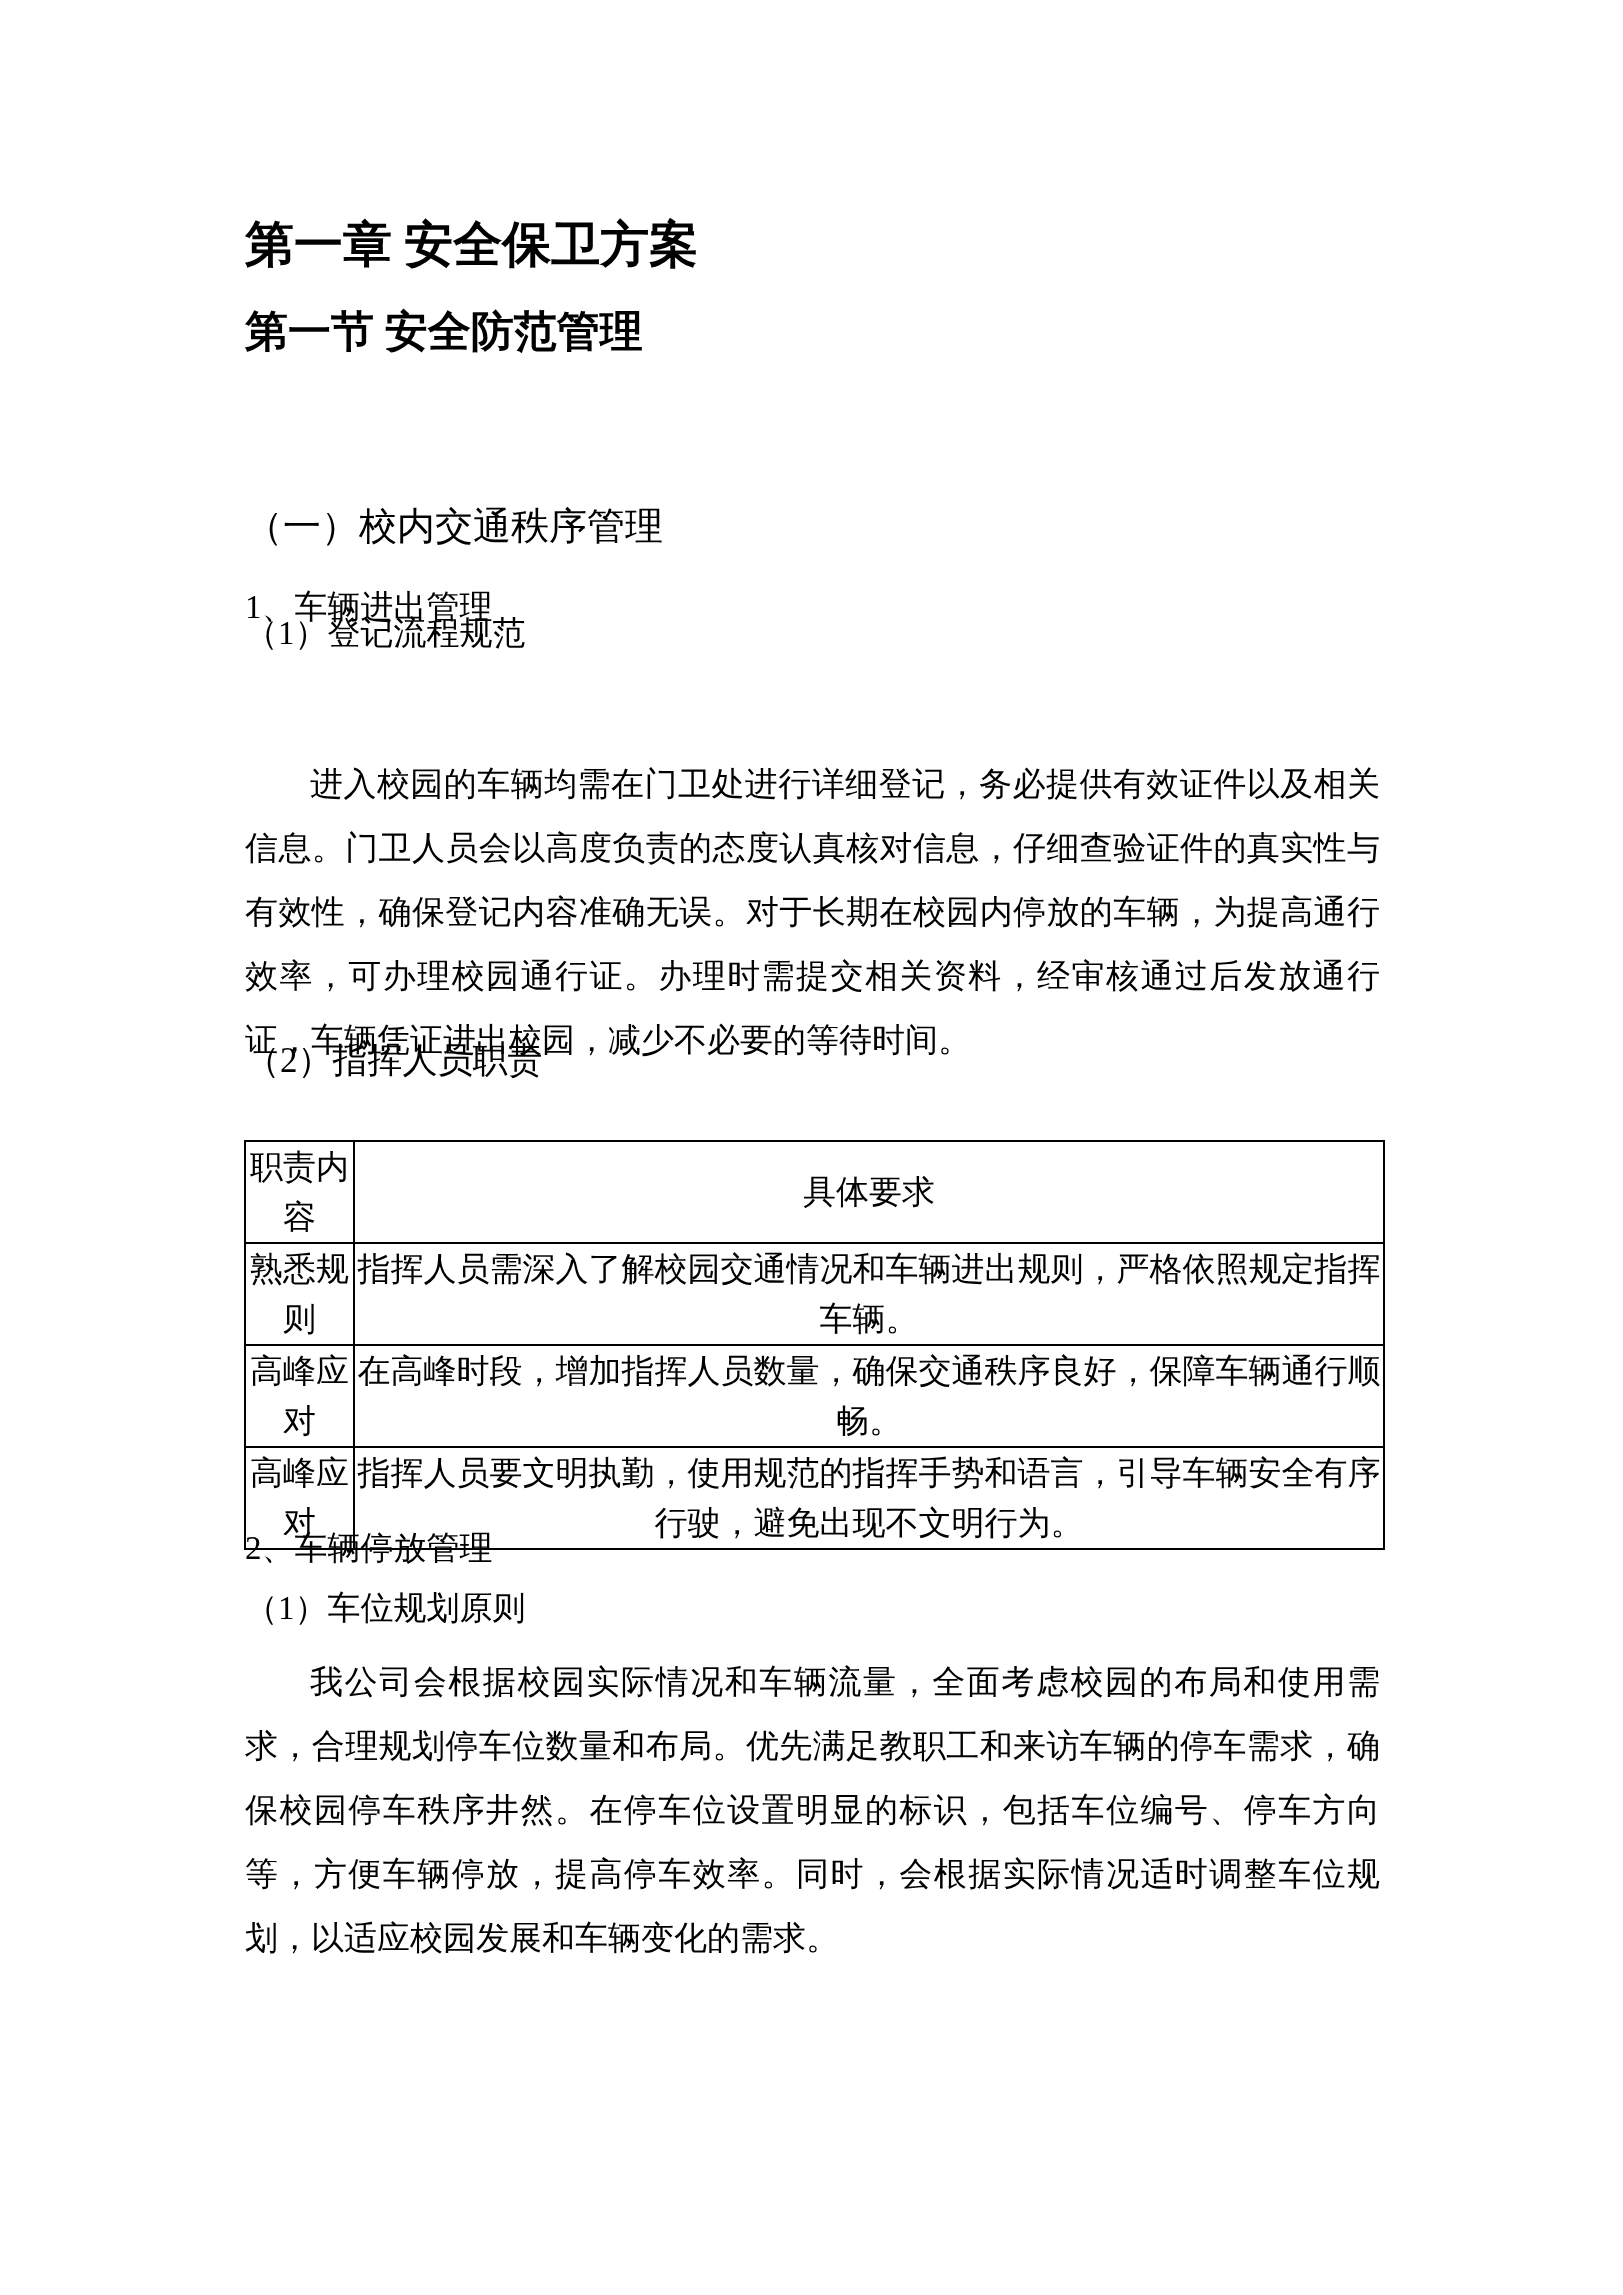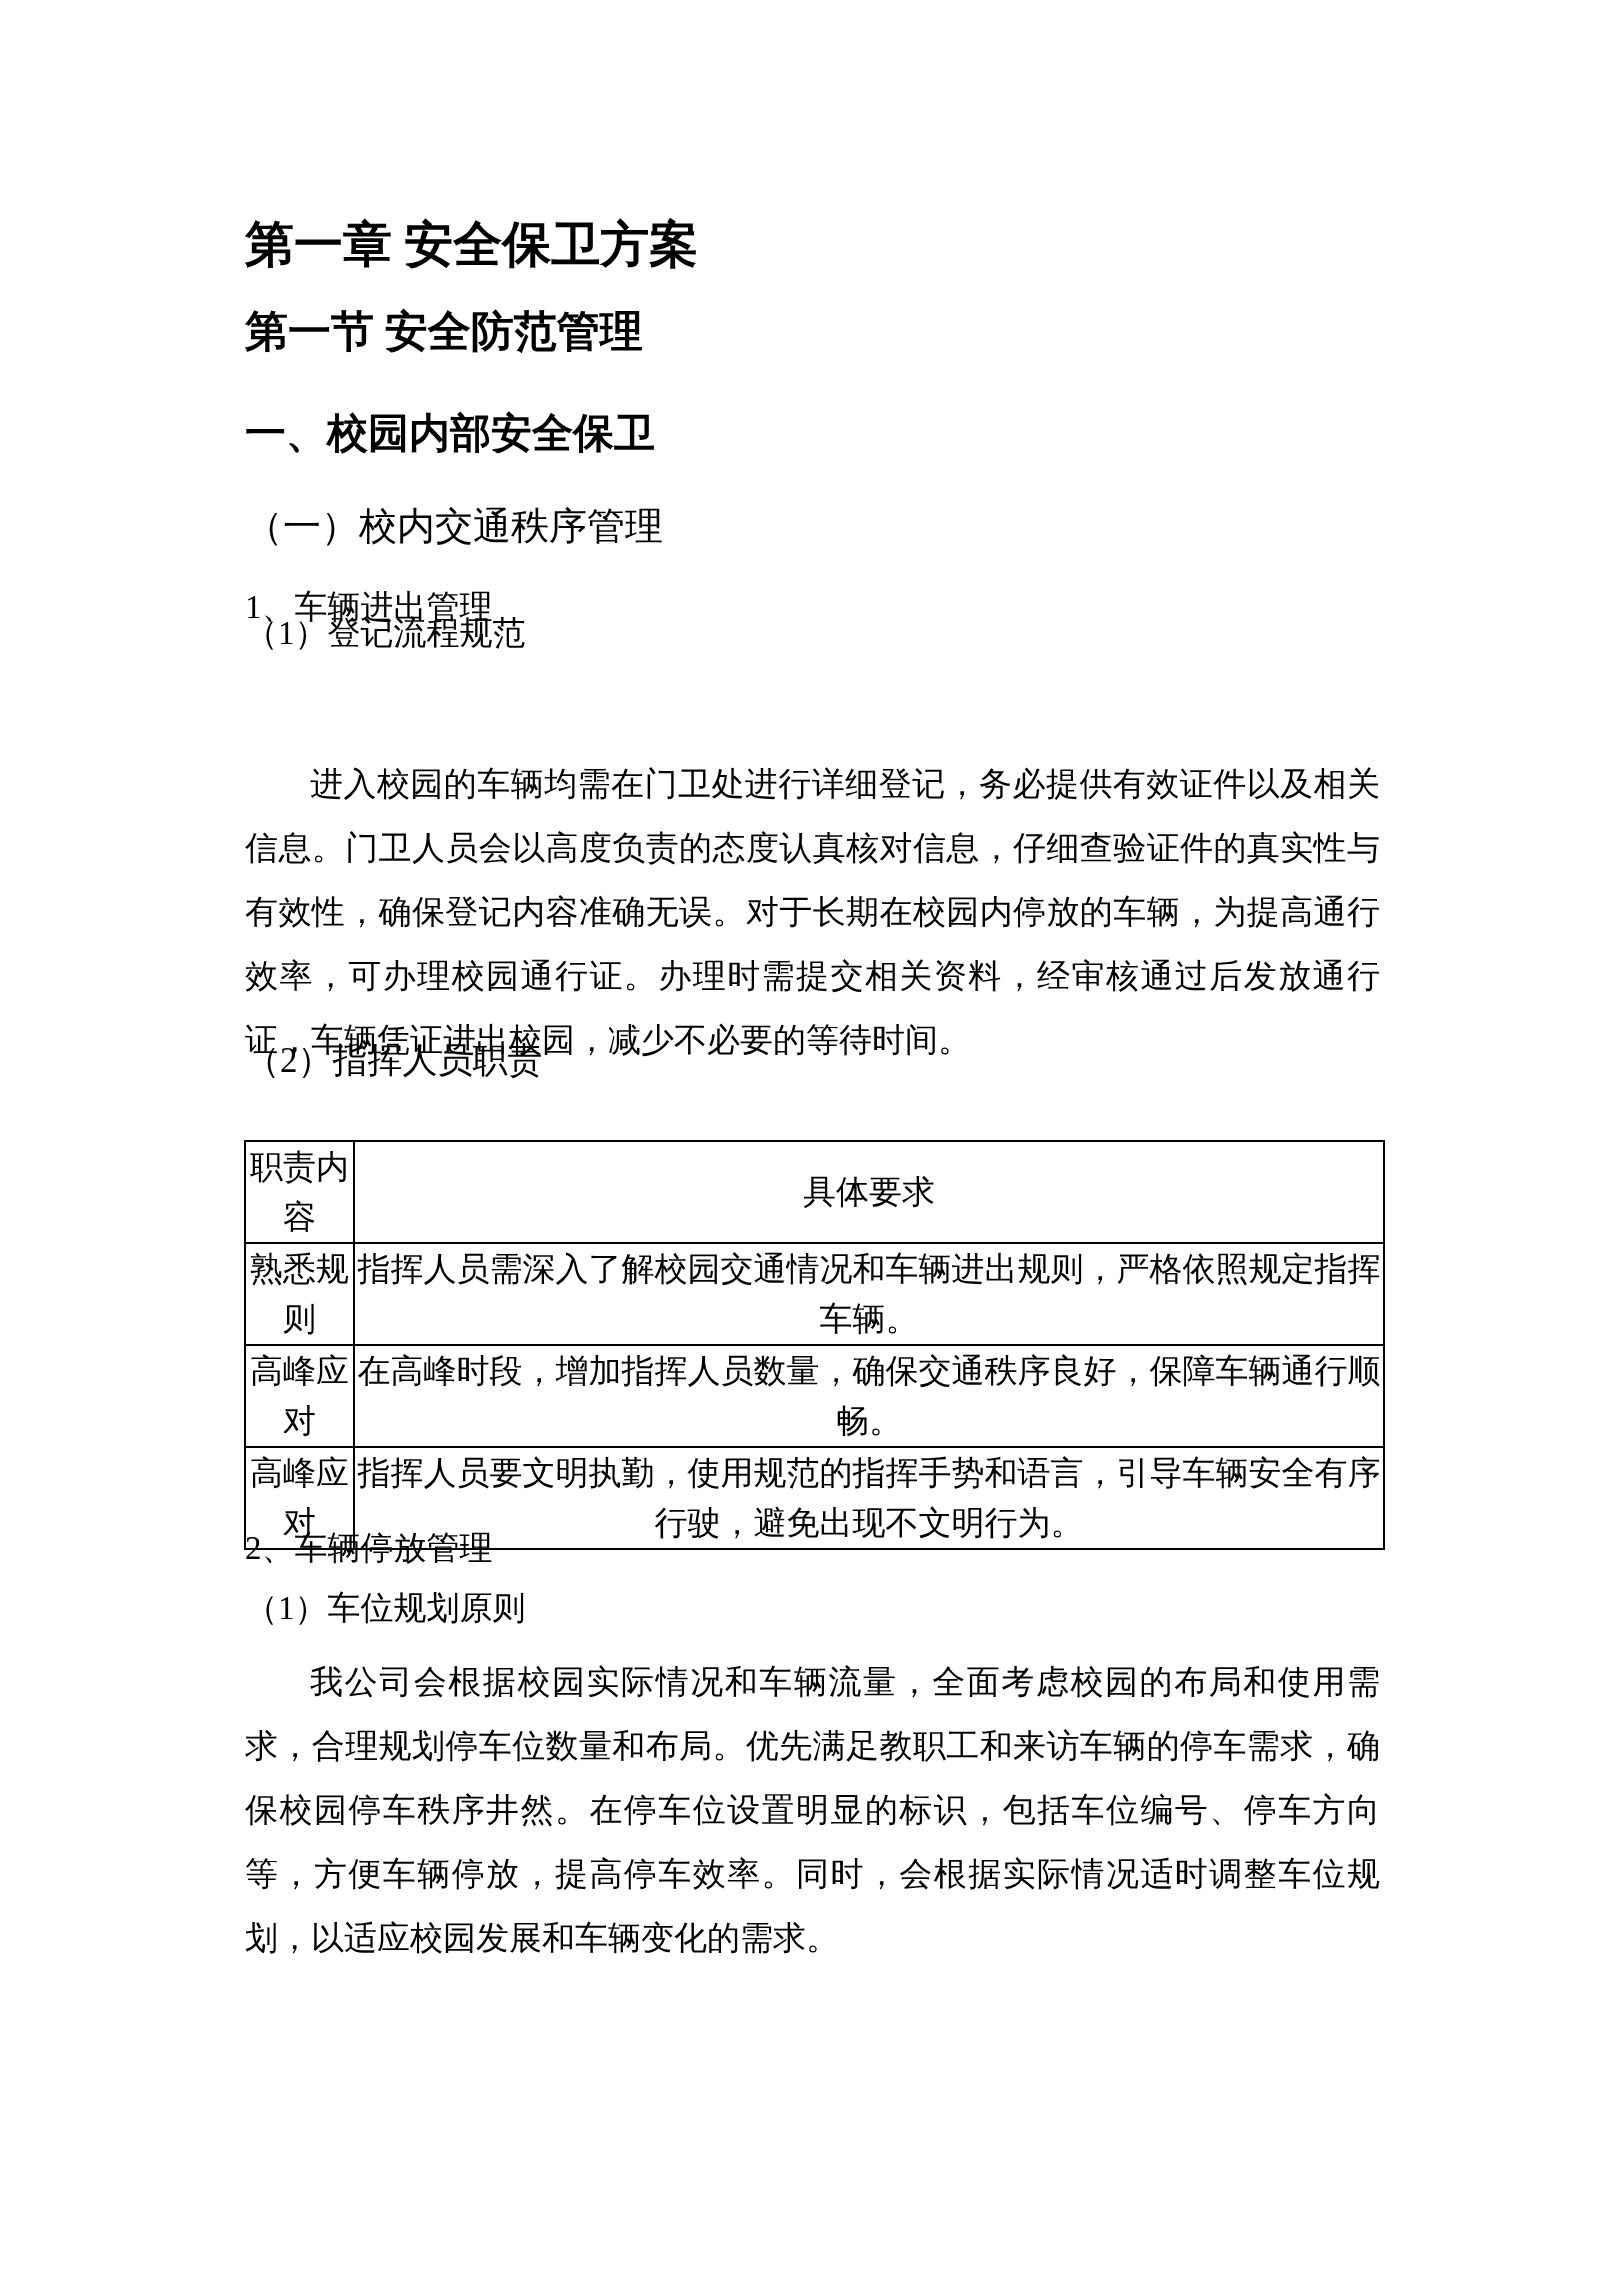--- a/index.html
+++ b/index.html
@@ -57,21 +57,20 @@
 </style>
 </head>
 <body>
 
 <div class="page">
 
   <div class="abs h1">第一章 安全保卫方案</div>
 
   <div class="abs h2">第一节 安全防范管理</div>
 
-  <div class="abs h3">一、校园内部安全保卫</div>
 
   <div class="abs h4">（一）校内交通秩序管理</div>
 
   <div class="abs li1">1、车辆进出管理</div>
 
   <div class="abs li2">（1）登记流程规范</div>
 
   <div class="para p1">进入校园的车辆均需在门卫处进行详细登记，务必提供有效证件以及相关信息。门卫人员会以高度负责的态度认真核对信息，仔细查验证件的真实性与有效性，确保登记内容准确无误。对于长期在校园内停放的车辆，为提高通行效率，可办理校园通行证。办理时需提交相关资料，经审核通过后发放通行证，车辆凭证进出校园，减少不必要的等待时间。</div>
 
   <div class="abs li3">（2）指挥人员职责</div>

